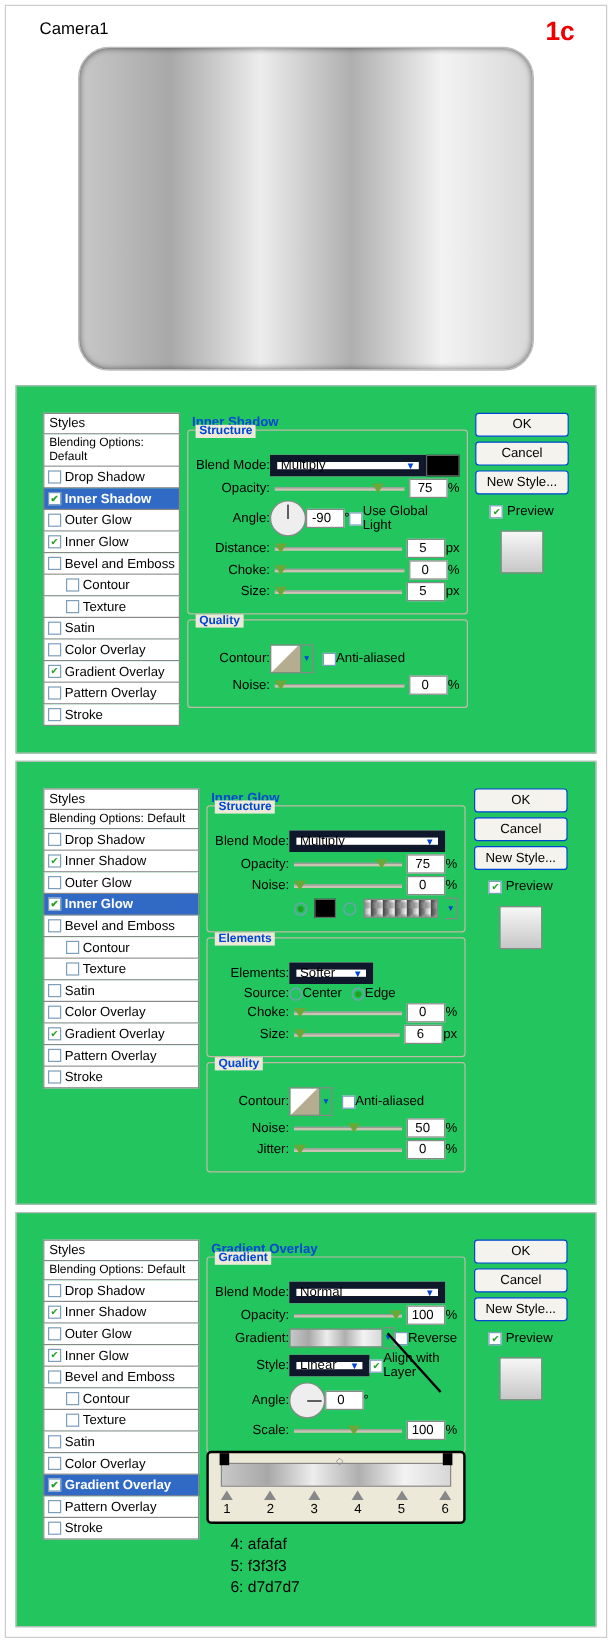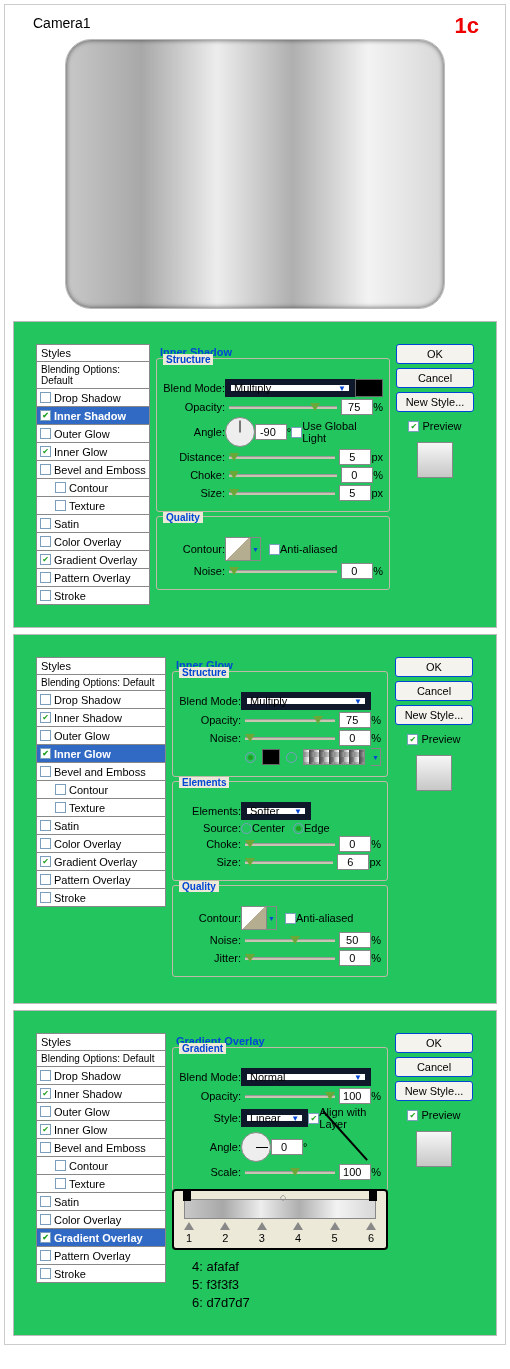--- a/index.html
+++ b/index.html
@@ -422,20 +422,27 @@
               <span class="select-arrow">▼</span>
             </div>
         </div>
         <div class="form-row">
           <span class="form-label">Opacity:</span>
           <div class="slider sl-100"></div>
           <div class="num-in">100</div>
           <span class="unit">%</span>
         </div>
         <div class="form-row">
+          <span class="form-label">Gradient:</span>
+          <div class="grad-prev" style="max-width:110px"></div>
+          <span class="contour-drop" style="height:18px">▼</span>
+          <span class="chk"></span>
+          <span>Reverse</span>
+        </div>
+        <div class="form-row">
           <span class="form-label">Style:</span>
           <div class="select" style="width:80px">
               <span>Linear</span>
               <span class="select-arrow">▼</span>
             </div>
           <span class="chk">✔</span>
           <span>Align with Layer</span>
         </div>
         <div class="form-row">
           <span class="form-label">Angle:</span>

